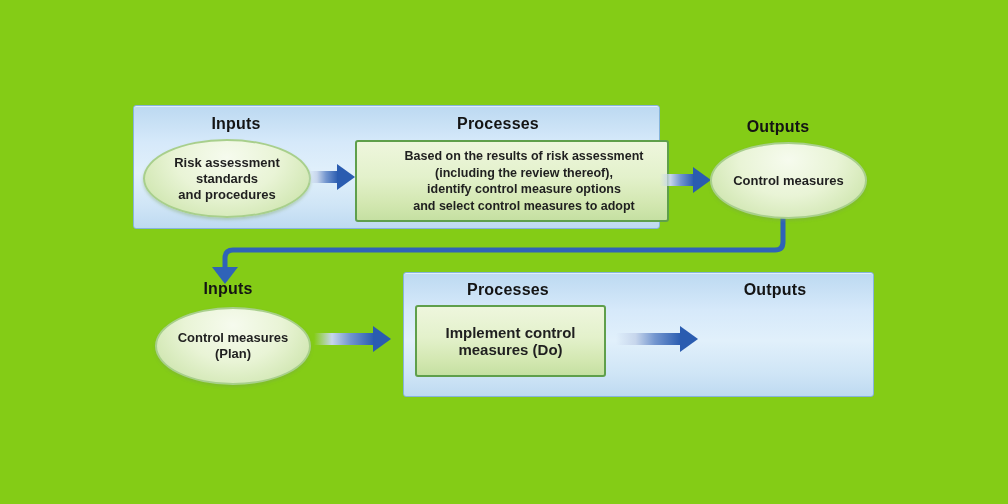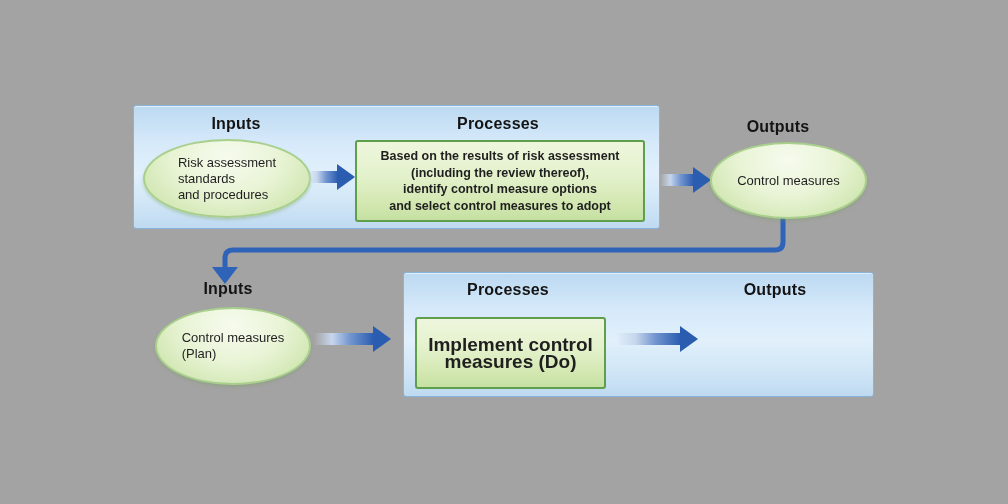--- a/index.html
+++ b/index.html
@@ -1,19 +1,19 @@
 <!DOCTYPE html>
 <html><head>
 <meta charset="utf-8">
 <style>
   html,body{margin:0;padding:0;background:#ffffff;}
   .canvas{
     position:relative;
     width:1008px;height:504px;
-    background:#a3a3a3;
+    background:#84cc16;
     font-family:"Liberation Sans", sans-serif;
     overflow:hidden;
   }
   
   .panel{
     position:absolute;
     border:1px solid #86b4db;
     border-radius:3px;
     background:linear-gradient(180deg,#bcd9f1 0%,#d6e9fa 30%,#e1f0fb 55%,#cfe5f6 82%,#bedaf1 100%);
     box-shadow:inset 0 1px 0 rgba(255,255,255,.55);
@@ -30,37 +30,38 @@
   }
 
   
   .ellipse{
     position:absolute;
     border-radius:50%;
     border:2px solid #a8cf8c;
     background:radial-gradient(ellipse at 50% 22%,#f6fbee 0%,#e9f4d6 45%,#d5e9b8 75%,#bfdd9e 100%);
     box-shadow:0 2px 3px rgba(120,160,90,.35);
     display:flex;align-items:center;justify-content:center;
-    font-size:13px;line-height:16px;font-weight:400;color:#1f1f1f;
+    text-align:center;
+    font-size:13px;line-height:16px;font-weight:700;color:#1f1f1f;
     white-space:pre-line;
   }
 
   
   .pbox{
     position:absolute;
     border:2px solid #5f9f4b;
     border-radius:3px;
     background:linear-gradient(180deg,#eef6dd 0%,#e3f1cb 45%,#d2e7b0 80%,#c5e0a2 100%);
     display:flex;align-items:center;justify-content:center;
     text-align:center;
     font-weight:600;color:#1f1f1f;
     white-space:pre-line;
   }
-  .pbox1{left:355px;top:140px;width:286px;height:78px;font-size:12.5px;line-height:16.5px;}
-  .pbox2{left:415px;top:317px;width:187px;height:68px;font-size:19px;line-height:17px;}
+  .pbox1{left:355px;top:140px;width:286px;height:78px;font-size:12.5px;line-height:16.5px;padding-left:24px;}
+  .pbox2{left:415px;top:305px;width:187px;height:68px;font-size:15px;line-height:17px;}
 
   
   .blockarrow{position:absolute;height:26px;}
   .blockarrow .shaft{
     position:absolute;left:0;right:17px;top:7px;height:12px;
     background:linear-gradient(90deg,rgba(255,255,255,0) 0%,#c7d6ec 30%,#7396cf 60%,#2a5cb0 100%);
   }
   .blockarrow .head{
     position:absolute;right:0;top:0;width:0;height:0;
     border-top:13px solid transparent;

